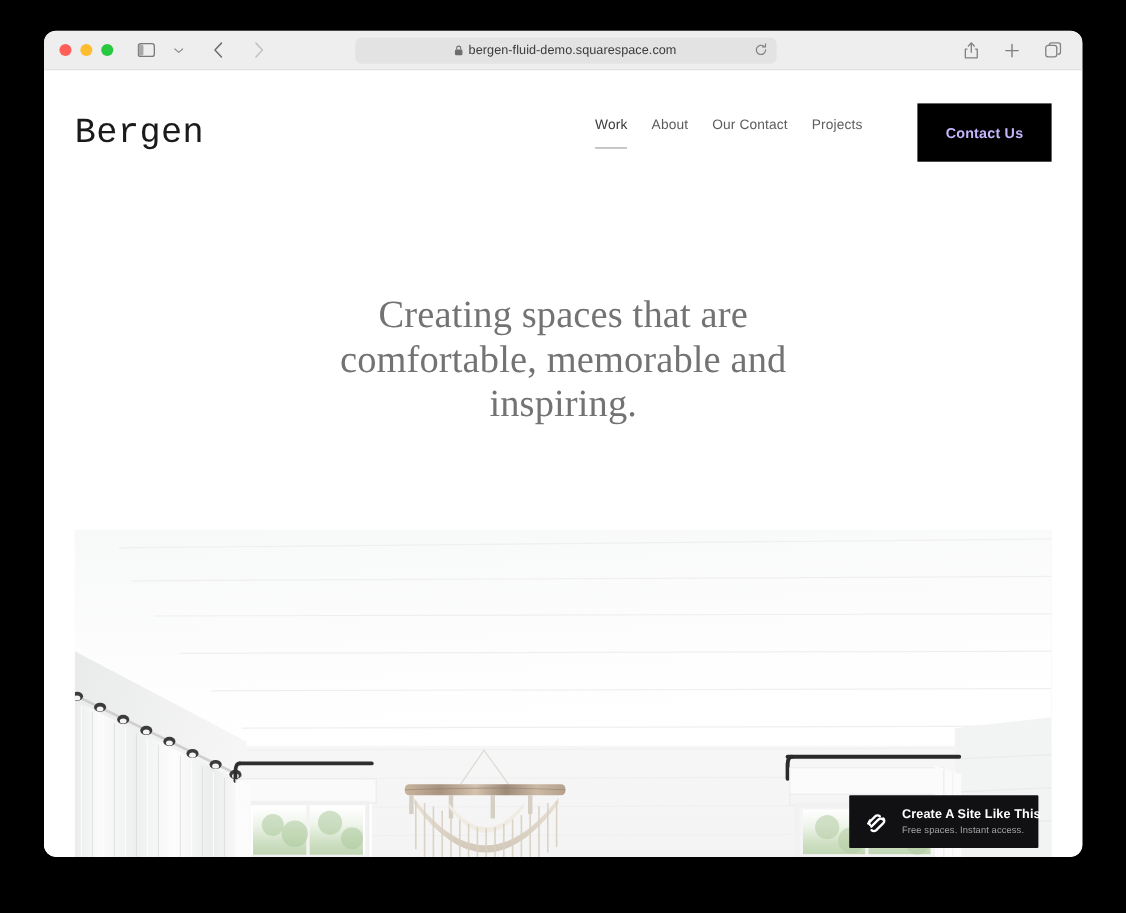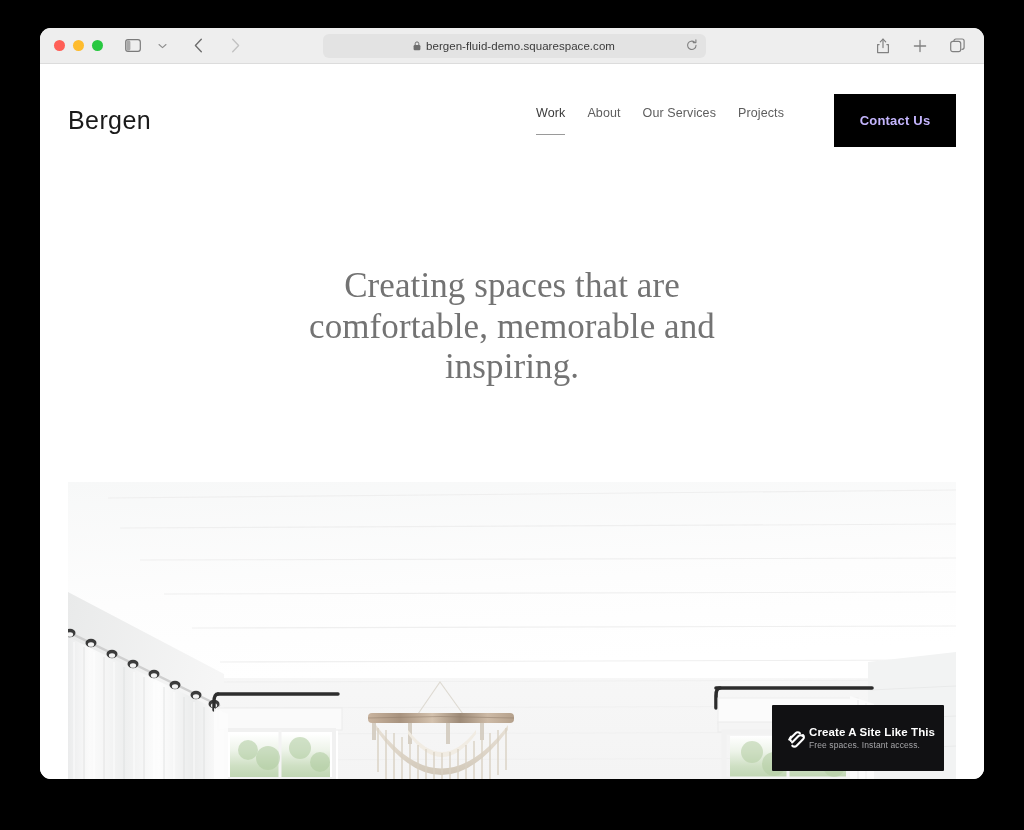--- a/index.html
+++ b/index.html
@@ -119,22 +119,22 @@
 
   
   #site-header {
     position: relative;
     height: 112px;
     display: flex;
     align-items: center;
     padding: 0 28px 0 28px;
   }
   #site-logo {
-    font-family: Liberation Sans, sans-serif;
-    font-size: 25px;
+    font-family: Liberation Mono, monospace;
+    font-size: 32px;
     letter-spacing: 0.4px;
     color: #1a1a1a;
     font-weight: 400;
   }
   #site-nav {
     margin-left: auto;
     display: flex;
     align-items: center;
     gap: 22px;
   }
@@ -198,24 +198,25 @@
     background: #f3f4f4;
   }
   #hero-canvas { display:block; width:100%; height:100%; }
 
   
   #squarespace-badge {
     position: absolute;
     right: 12px;
     bottom: 8px;
     width: 172px;
-    height: 66px;
+    height: 48px;
     background: #111113;
     display: flex;
     align-items: center;
+    gap: 11px;
     padding: 0 13px;
     border-radius: 1px;
   }
   #badge-logo { flex: 0 0 auto; width: 24px; height: 24px; }
   #badge-text { display: flex; flex-direction: column; gap: 2px; }
   #badge-title {
     color: #ffffff;
     font-size: 11.5px;
     font-weight: 700;
     letter-spacing: 0.1px;
@@ -310,21 +311,21 @@
 
     <div id="page">
 
       <div id="site-header">
 
         <div id="site-logo">Bergen</div>
 
         <nav id="site-nav">
           <a class="nav-link active">Work</a>
           <a class="nav-link">About</a>
-          <a class="nav-link">Our Services</a>
+          <a class="nav-link">Our Contact</a>
           <a class="nav-link">Projects</a>
           <button id="contact-us-button">Contact Us</button>
         </nav>
 
       </div>
 
       <div id="mission-section">
         <h1 id="mission-heading">Creating spaces that are comfortable, memorable and inspiring.</h1>
       </div>
 

